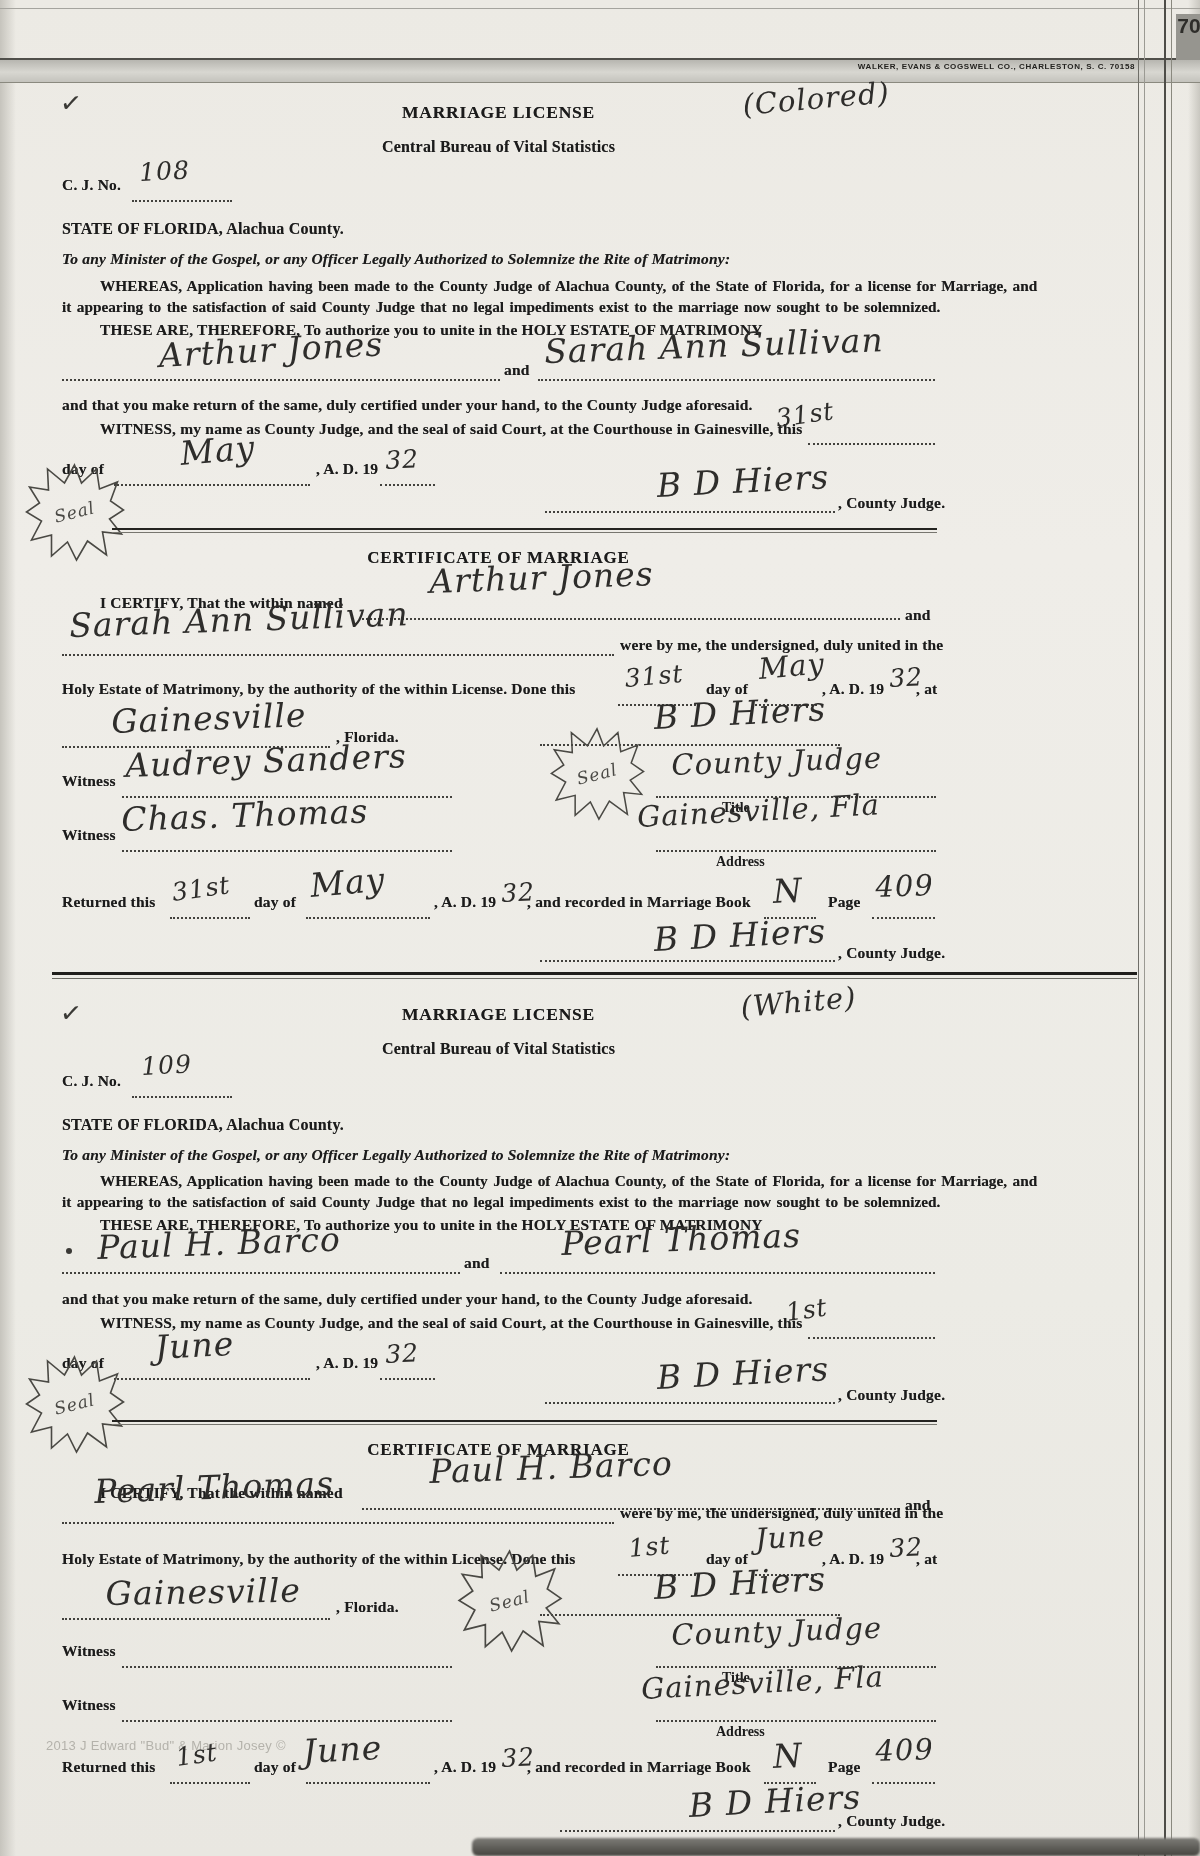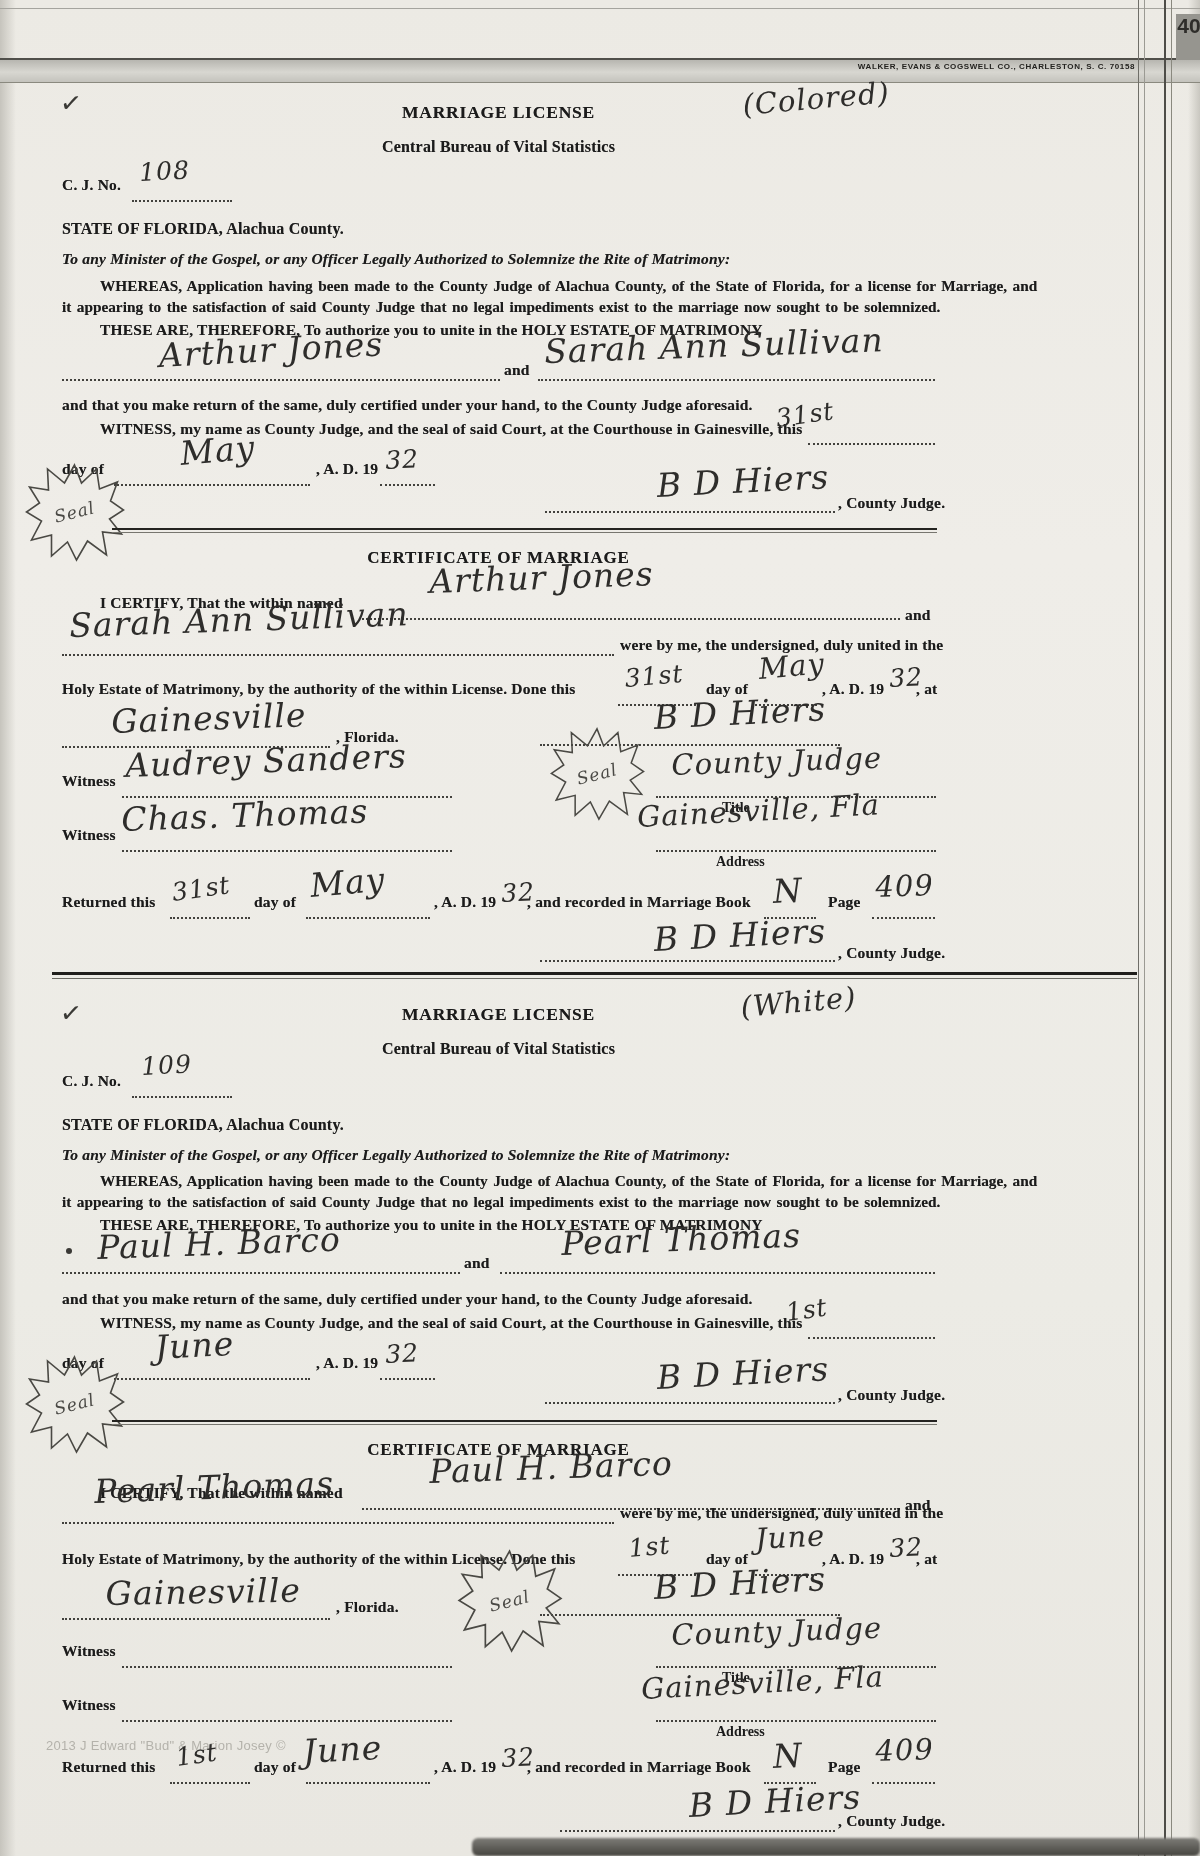--- a/index.html
+++ b/index.html
@@ -67,21 +67,21 @@
   <div class="abs edge-left"></div>
   <div class="abs edge-right"></div>
   <div class="abs" style="left:0;top:8px;width:1200px;height:1px;background:#a5a49e"></div>
   <div class="abs topband"></div>
   <div class="abs imprint" style="left:640px;top:62px;width:495px">WALKER, EVANS &amp; COGSWELL CO., CHARLESTON, S. C.   70158</div>
   <div class="vline" style="left:1138px;width:1px;background:#6f6e68"></div>
   <div class="vline" style="left:1144px;width:1px;background:#9b9a93"></div>
   <div class="vline" style="left:1164px;width:2px;background:#4e4d48"></div>
   <div class="vline" style="left:1171px;width:1px;background:#8a897f"></div>
   <div class="abs corner">
-    <span>40</span>
+    <span>70</span>
   </div>
   <div class="abs watermark" style="left:46px;top:1738px">2013  J Edward "Bud" &amp; Marion Josey ©</div>
   <div class="abs bottomband"></div>
 
   <div class="abs check" style="left:60px;top:88px">✓</div>
   <div class="abs printed-lg center" style="top:102px">MARRIAGE LICENSE</div>
   <div class="abs printed center" style="top:138px;font-size:16px">Central Bureau of Vital Statistics</div>
   <div class="abs hand h30 r5" style="left:744px;top:88px">(Colored)</div>
 
   <div class="abs printed" style="left:62px;top:176px">C. J. No.</div>

